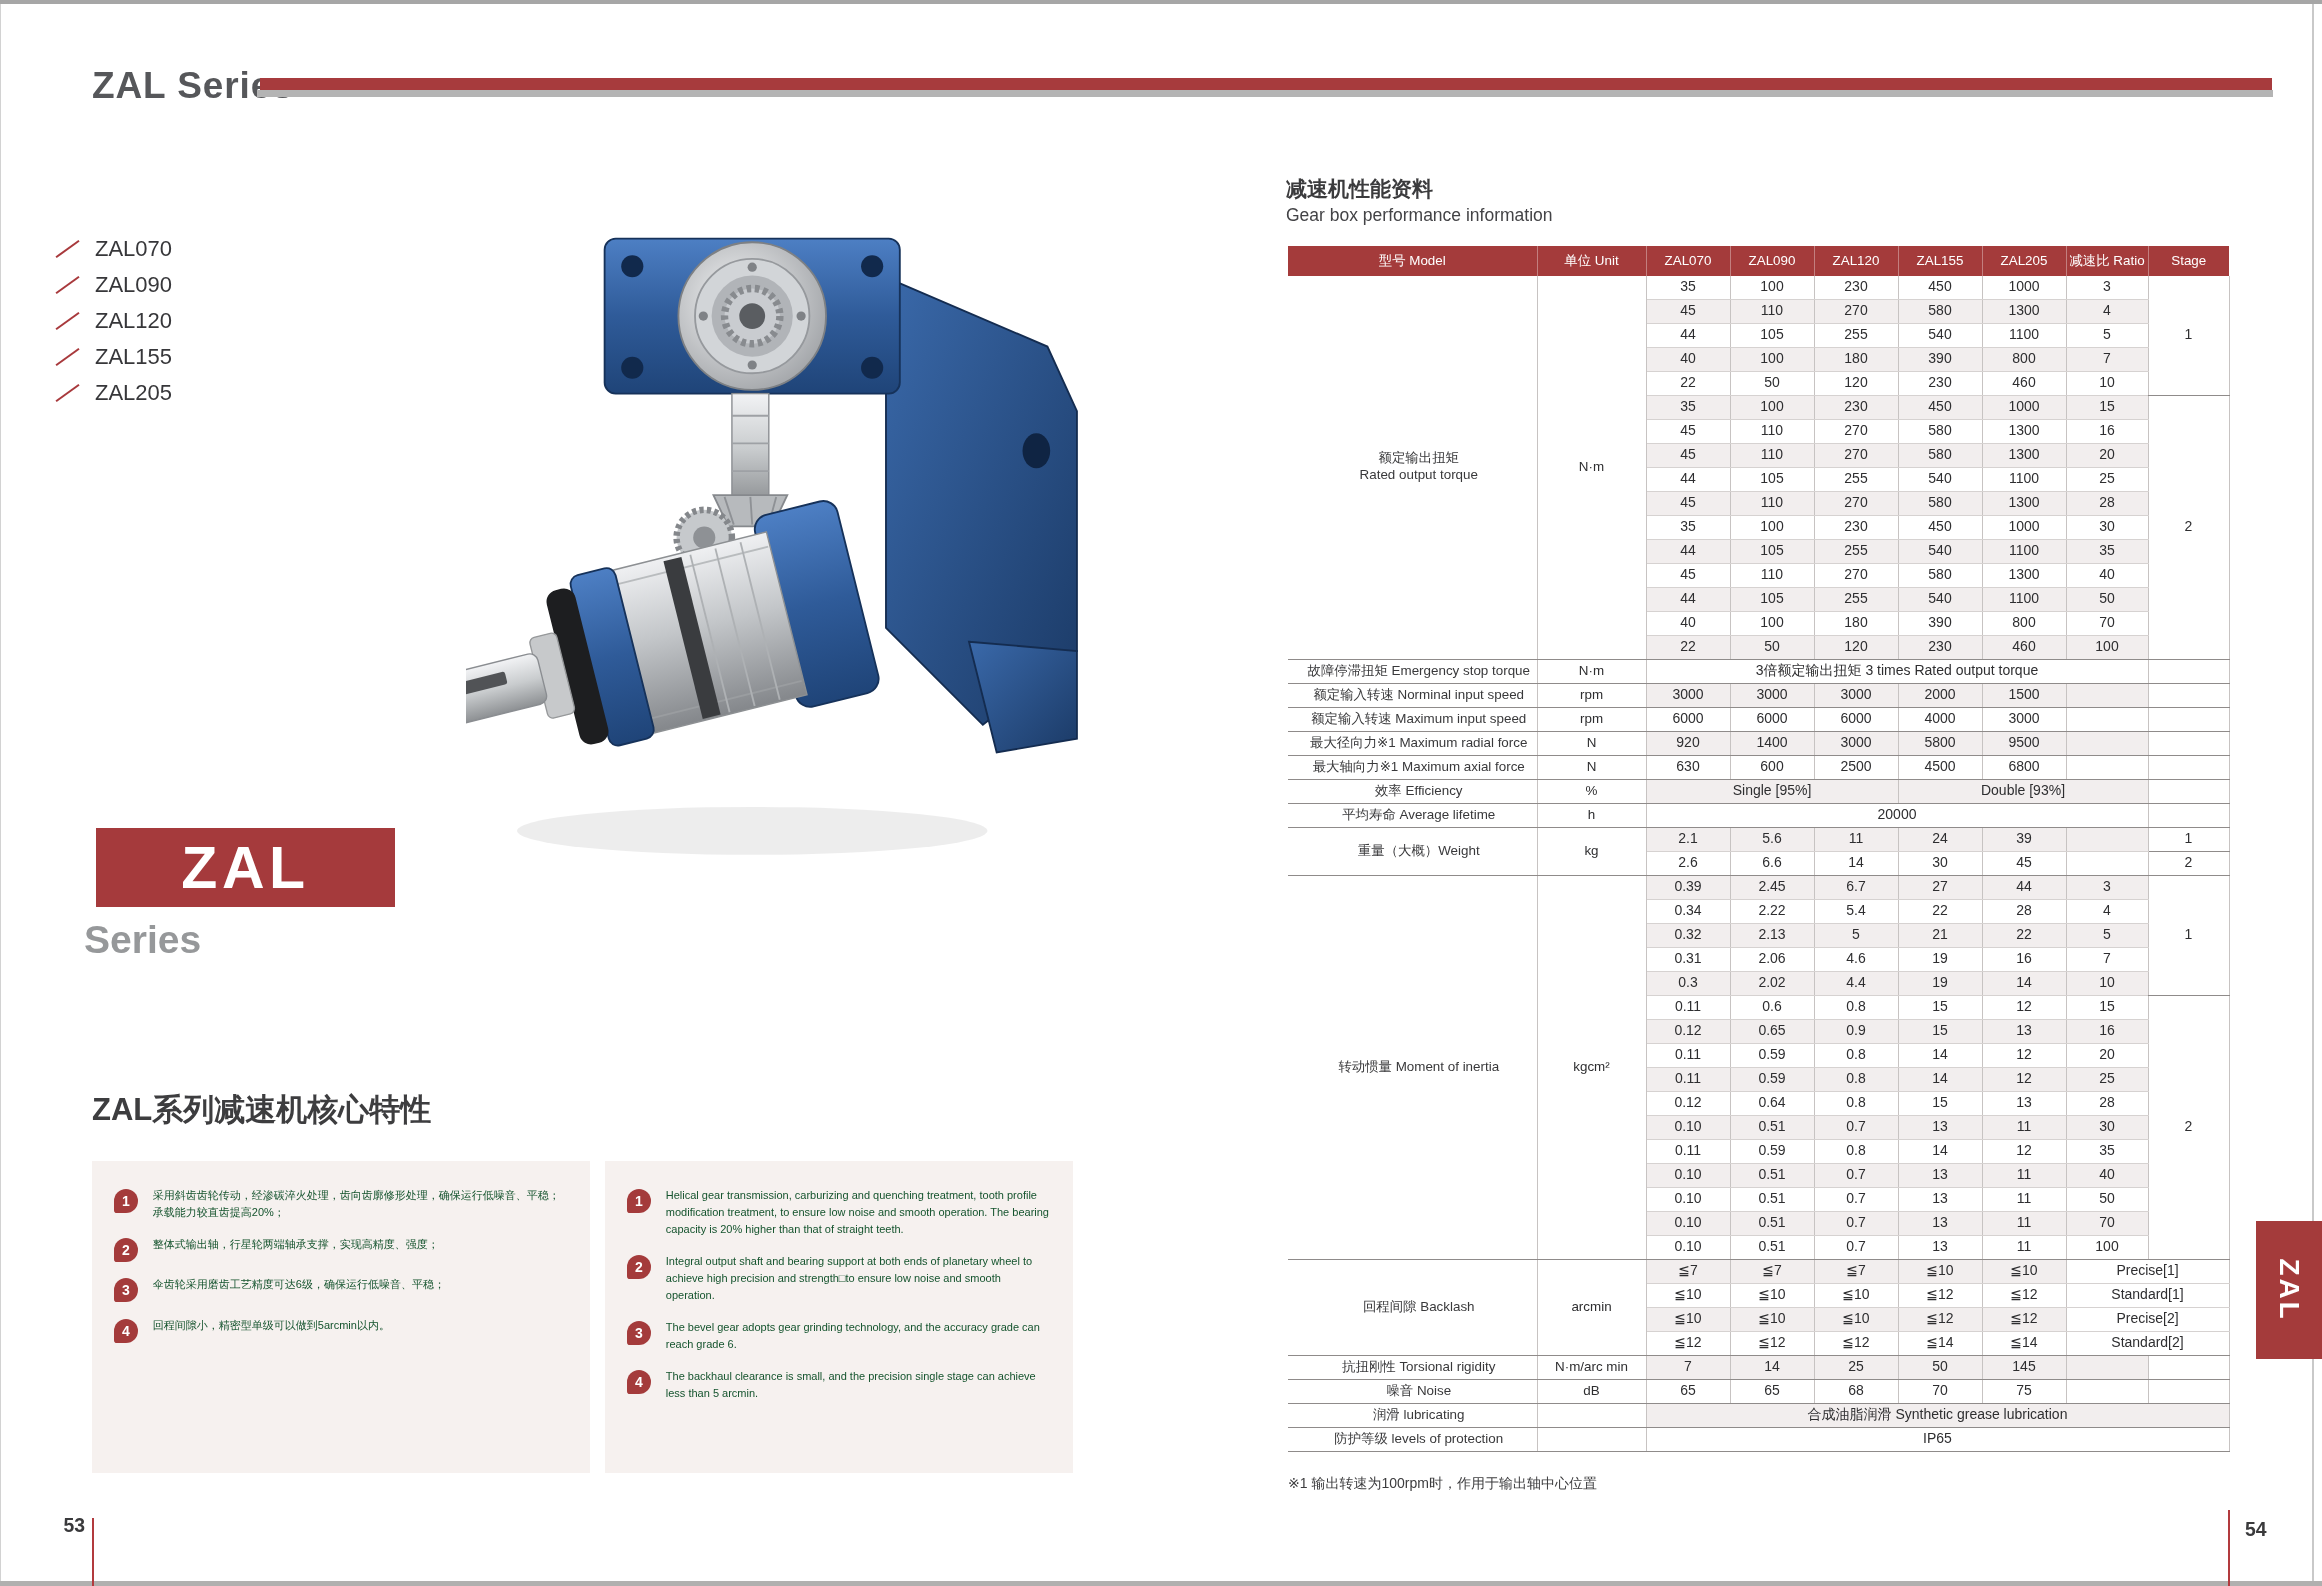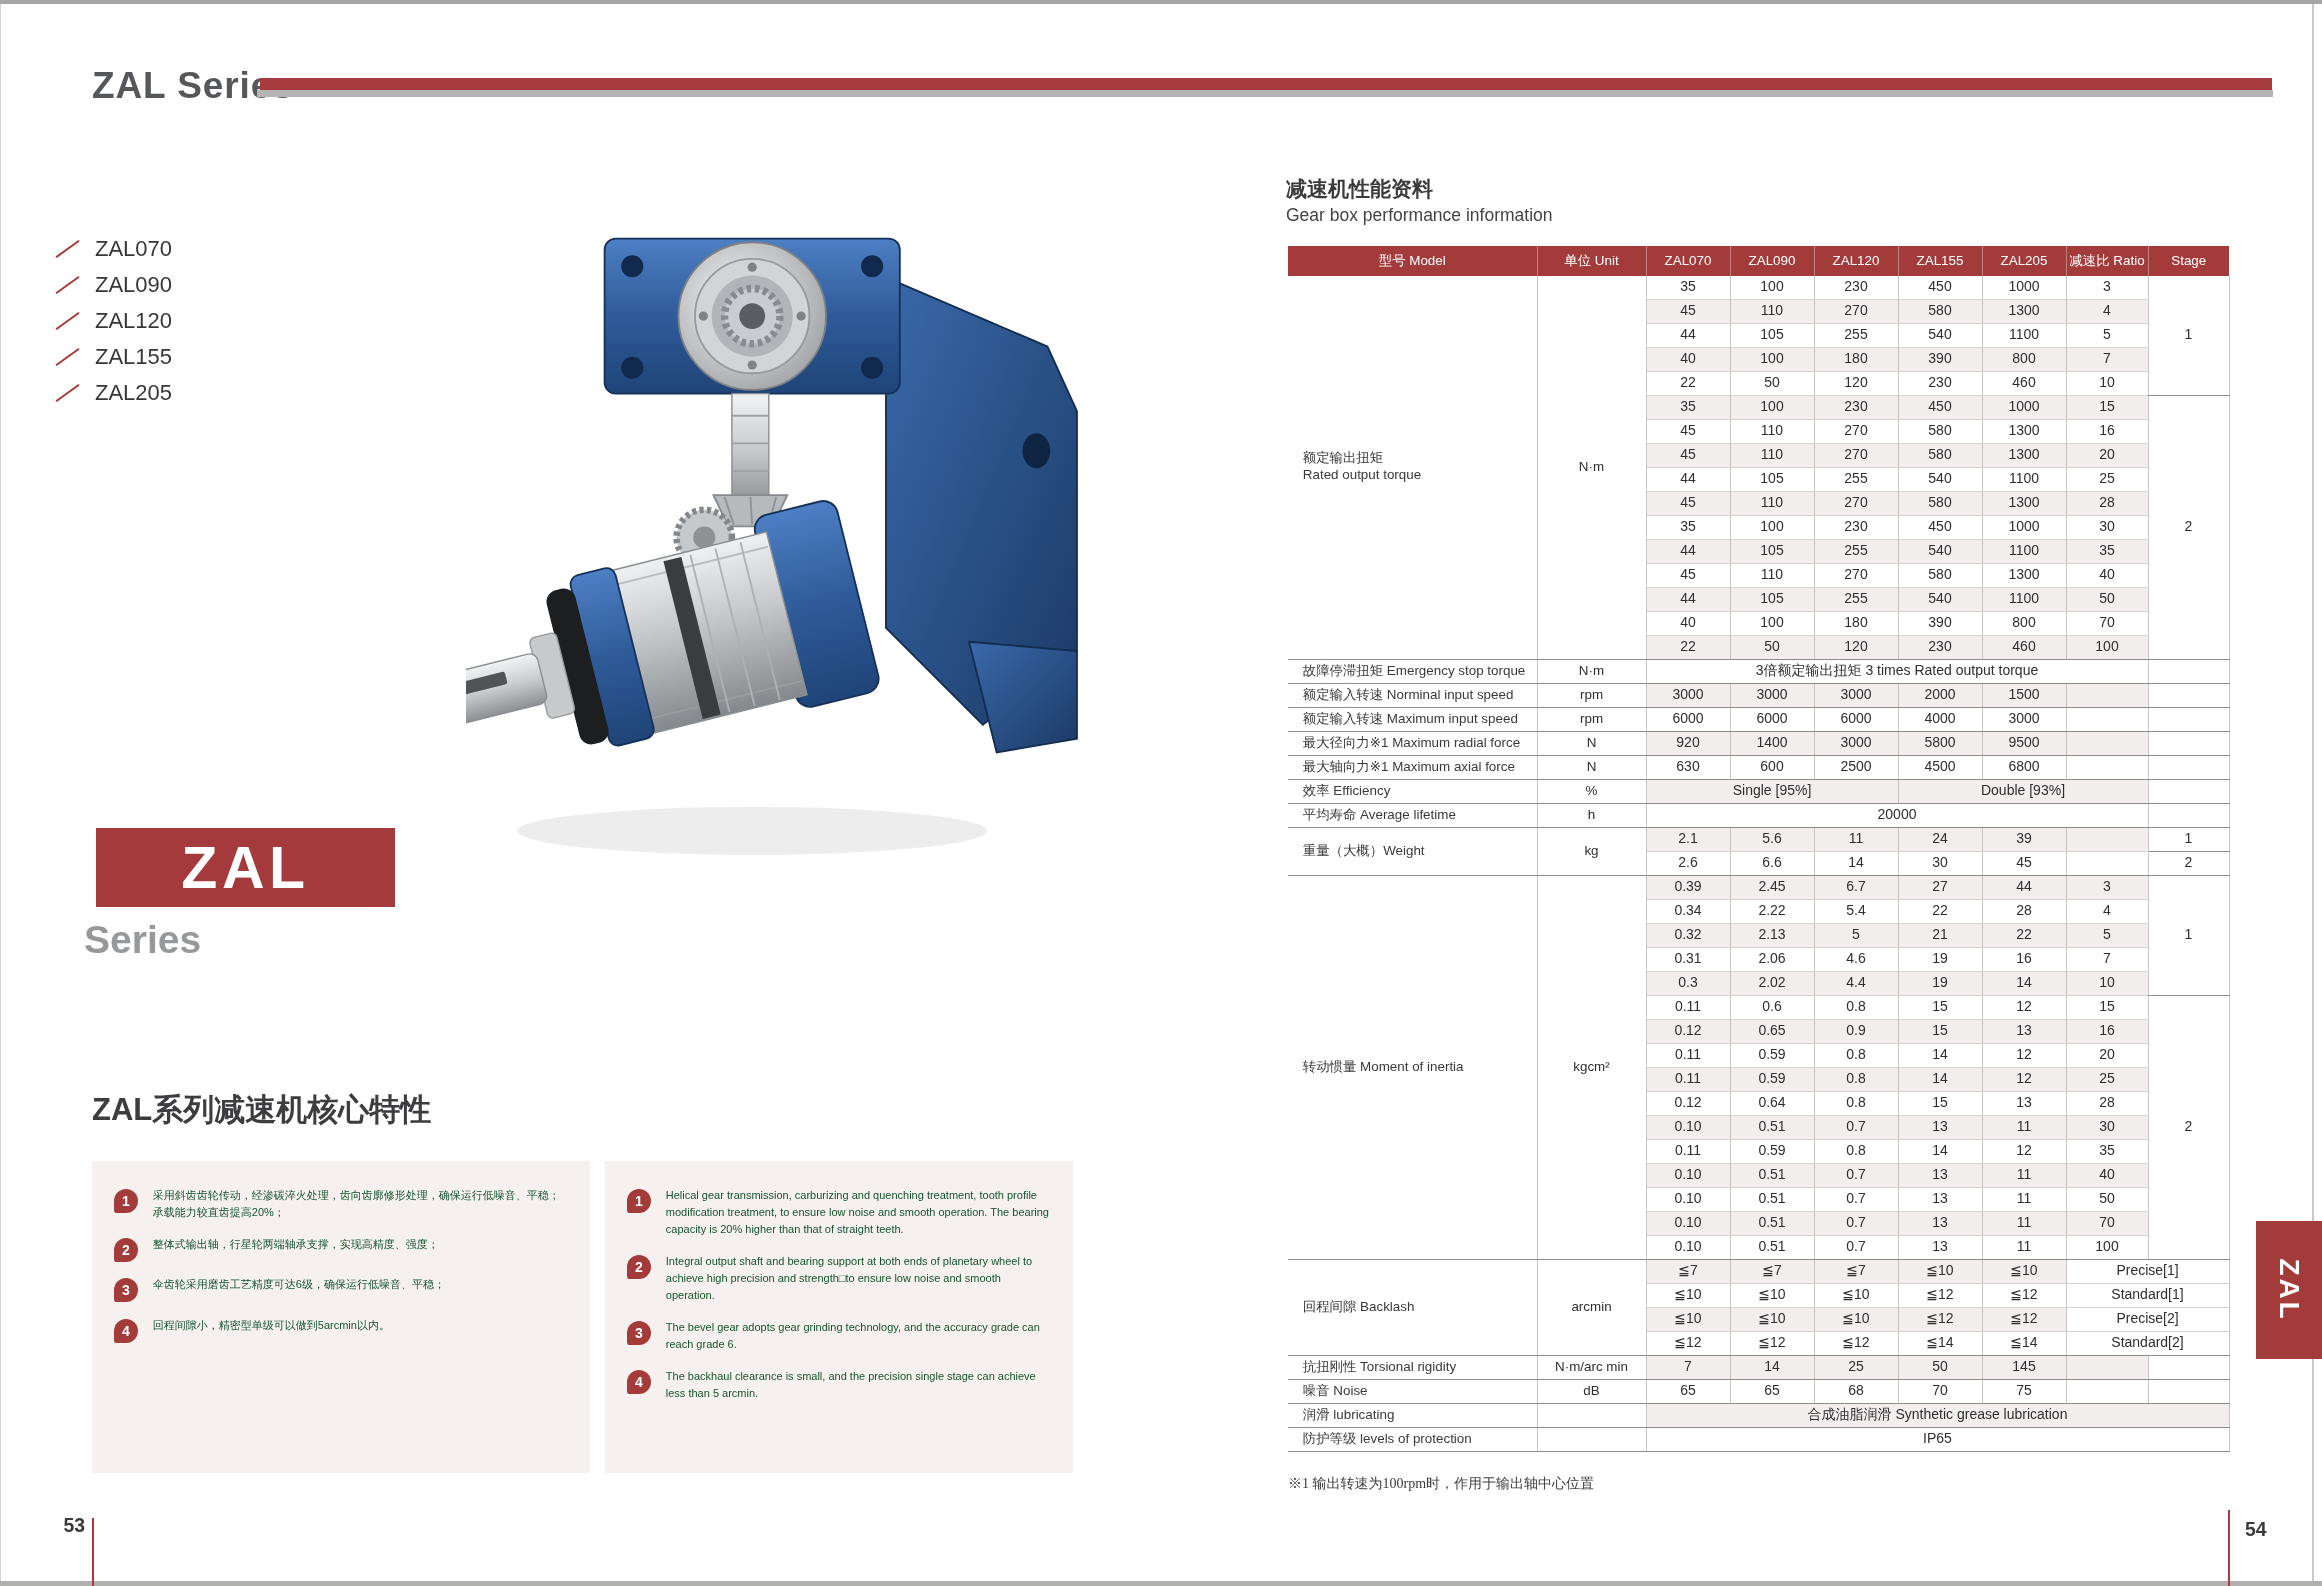--- a/index.html
+++ b/index.html
@@ -49,27 +49,27 @@
   
   .perf-head-zh{left:1286px;top:175px;font-size:21px;font-weight:bold;color:#3b3b3d;}
   .perf-head-en{left:1286px;top:205px;font-size:17.5px;color:#434346;}
   .table-wrap{left:1288px;top:246px;}
   table.perf{border-collapse:collapse;table-layout:fixed;width:941px;font-size:14px;color:#2e2e30;}
   .perf th{background:#a43b3b;color:#fff;font-weight:normal;font-size:13.4px;height:29.5px;
            border-right:0.9px solid rgba(255,255,255,0.35);padding:0 1.8px;}
   .perf th:last-child{border-right:none;}
   .perf td{height:23px;text-align:center;vertical-align:middle;border-right:0.9px solid #c7c3c2;
            border-bottom:0.9px solid #d6d2d1;padding:0 1.8px;line-height:1.25;background:#fff;}
-  .perf td.lbl{text-align:left;padding-left:14.8px;border-bottom-color:#8f8b8a;font-size:13.4px;color:#39393b;}
+  .perf td.lbl{text-align:center;padding-left:14.8px;border-bottom-color:#8f8b8a;font-size:13.4px;color:#39393b;}
   .perf td.unit{border-bottom-color:#8f8b8a;font-size:13.4px;margin-top:40px;}
   .perf td.stage{border-bottom-color:#8f8b8a;}
   .perf td.grade{background:#fff;}
   .perf tr.shade td.v,.perf tr.shade td.wide{background:#f2eeee;}
   .perf tr.end td{border-bottom-color:#8f8b8a;}
-  .footnote{left:1288px;top:1475px;font-size:14px;color:#3c3c3e;font-family:Liberation Serif, serif;}
+  .footnote{left:1288px;top:1475px;font-size:14px;color:#3c3c3e;}
 
   .side-tab{left:2256px;top:1221px;width:66px;height:138px;background:#a43b3b;display:flex;
             align-items:center;justify-content:center;}
   .side-tab span{color:#fff;font-size:28px;font-weight:bold;letter-spacing:2.8px;transform:rotate(90deg);}
 
   .gearbox{left:466px;top:222px;}
 </style>
 </head>
 <body>
 

